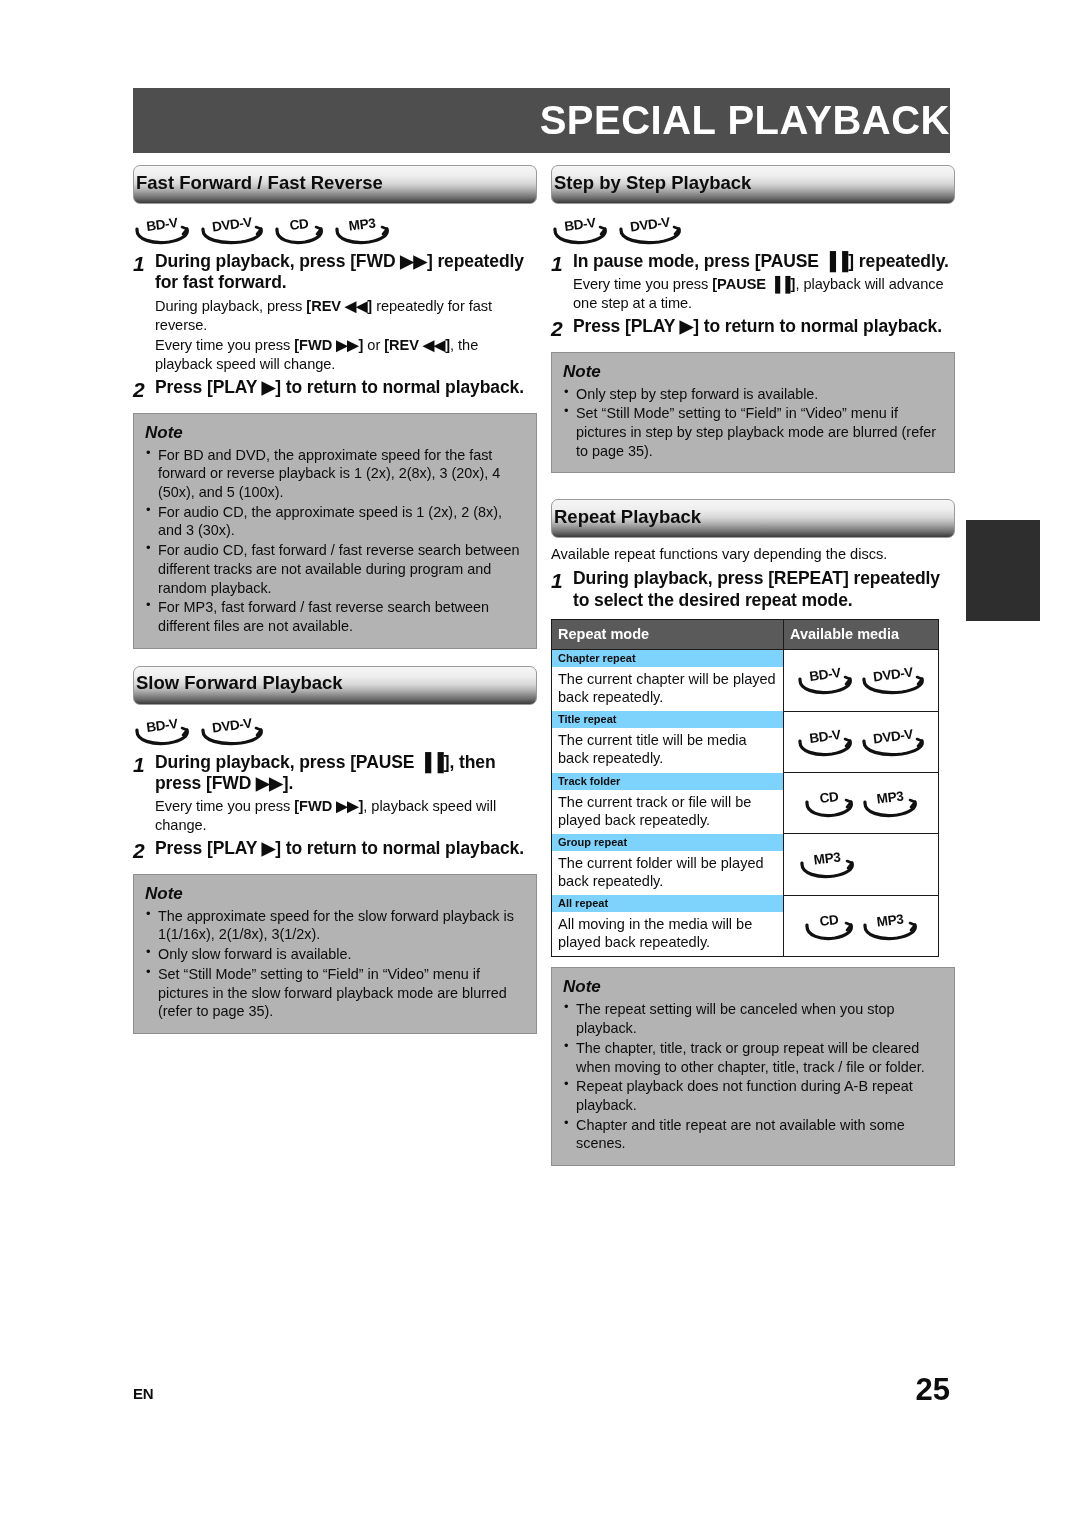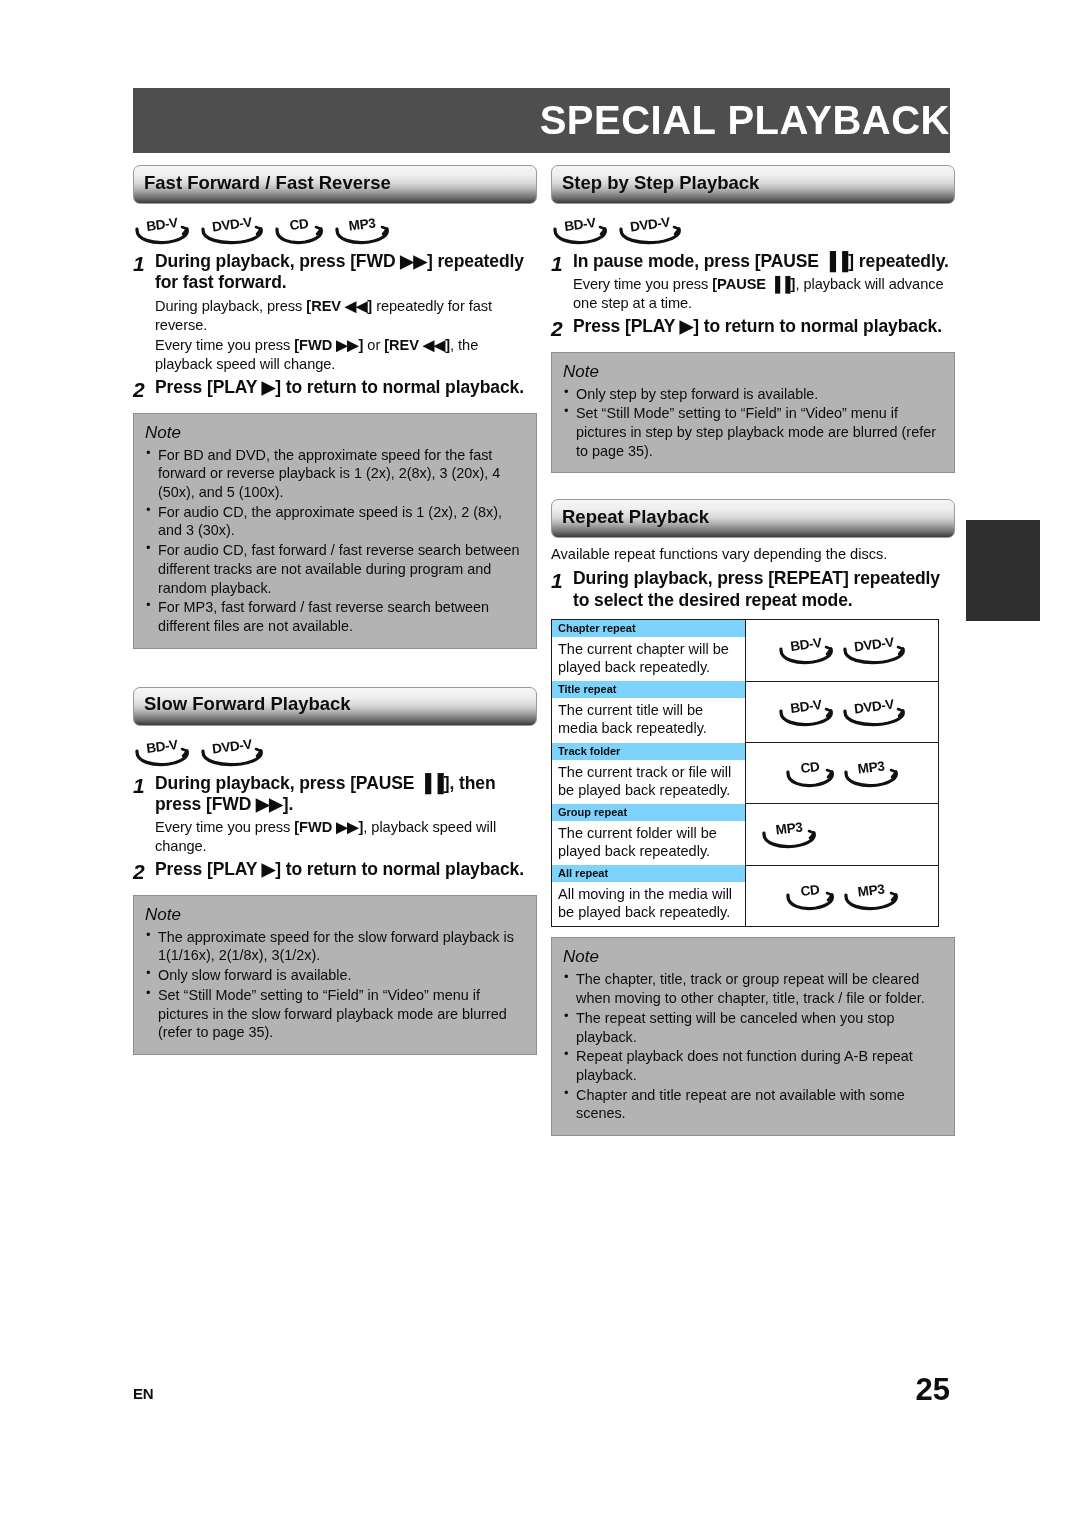--- a/index.html
+++ b/index.html
@@ -72,21 +72,21 @@
     border: 1px solid #9a9a9a;
     box-sizing: border-box;
     display: flex;
     align-items: center;
     margin-bottom: 7px;
   }
   .sec-head .sec-title {
     font-size: 18.5px;
     font-weight: bold;
     color: #0d0d0d;
-    padding-left: 10px;
+    padding-left: 2px;
     margin-top: -4px;
   }
 
   
   .badge-row {
     display: flex;
     gap: 8px;
     align-items: flex-end;
     height: 34px;
     margin-bottom: 6px;
@@ -153,21 +153,21 @@
   
   .note {
     background: #b3b3b3;
     border: 1px solid #8f8f8f;
     box-sizing: border-box;
     padding: 9px 11px 11px 11px;
     margin-top: 10px;
   }
   .note-title {
     font-size: 17px;
-    font-weight: normal;
+    font-weight: bold;
     font-style: italic;
     margin-bottom: 3px;
   }
   .note ul {
     margin: 0;
     padding: 0;
     list-style: none;
   }
   .note li {
     font-size: 14.4px;
@@ -322,21 +322,21 @@
         <div class="note-title">Note</div>
         <ul>
           <li>For BD and DVD, the approximate speed for the fast forward or reverse playback is 1 (2x), 2(8x), 3 (20x), 4 (50x), and 5 (100x).</li>
           <li>For audio CD, the approximate speed is 1 (2x), 2 (8x), and 3 (30x).</li>
           <li>For audio CD, fast forward / fast reverse search between different tracks are not available during program and random playback.</li>
           <li>For MP3, fast forward / fast reverse search between different files are not available.</li>
         </ul>
       </div>
     </div>
 
-    <div style="margin-top:38px;">
+    <div style="margin-top:17px;">
       <div class="sec-head">
         <span class="sec-title">Slow Forward Playback</span>
       </div>
 
       <div class="badge-row">
         <span class="badge">
           <svg width="58" height="30" viewBox="0 0 58 30">
               <path d="M4 14 C3 25, 20 29, 36 27 C48 25, 56 20, 54 14" fill="none" stroke="#111" stroke-width="3.2" stroke-linecap="round"></path>
               <path d="M54 14 L49 12 M54 14 L50 19" fill="none" stroke="#111" stroke-width="2.6" stroke-linecap="round"></path>
             </svg>
@@ -435,20 +435,24 @@
 
       <div class="step">
         <span class="step-num">1</span>
         <span class="step-body">
           <span class="step-title">During playback, press <b style="font-weight: bold;">[REPEAT]</b> repeatedly to select the desired repeat mode.</span>
         </span>
       </div>
 
       <table class="rtable">
         <tbody>
+            <tr>
+          <th class="rt-head">Repeat mode</th>
+          <th class="rt-head" style="width:142px;">Available media</th>
+        </tr>
 
         <tr>
           <td class="rt-left-cell">
             <table>
               <tbody>
                     <tr>
                       <td class="rt-mode">Chapter repeat</td>
                     </tr>
               <tr>
                       <td class="rt-desc">The current chapter will be played back repeatedly.</td>
@@ -599,22 +603,22 @@
               </span>
             </div>
           </td>
         </tr>
       </tbody>
         </table>
 
       <div class="note">
         <div class="note-title">Note</div>
         <ul>
+          <li>The repeat setting will be canceled when you stop playback.</li>
           <li>The chapter, title, track or group repeat will be cleared when moving to other chapter, title, track / file or folder.</li>
-          <li>The repeat setting will be canceled when you stop playback.</li>
           <li>Repeat playback does not function during A-B repeat playback.</li>
           <li>Chapter and title repeat are not available with some scenes.</li>
         </ul>
       </div>
     </div>
 
   </div>
 
   <div class="footer-en">EN</div>
   <div class="footer-page">25</div>

